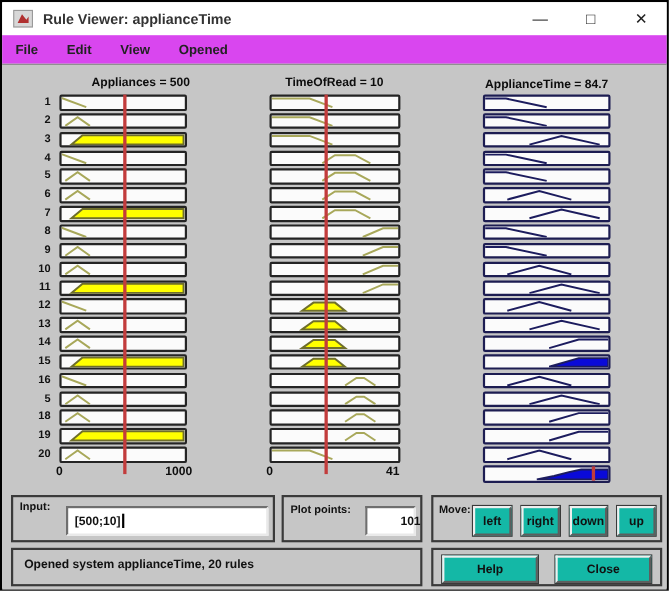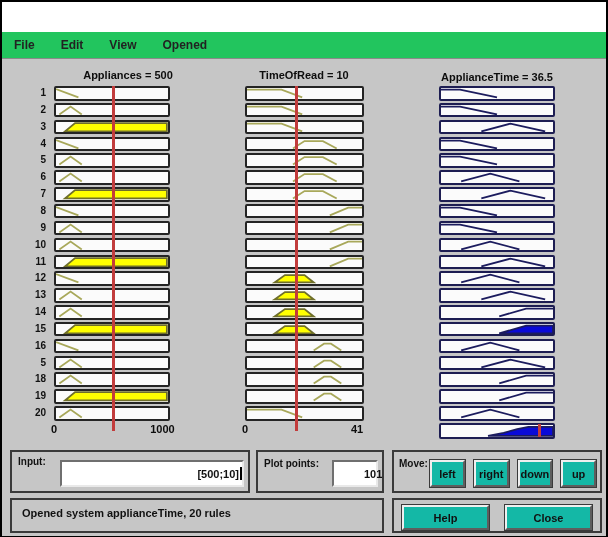--- a/index.html
+++ b/index.html
@@ -9,21 +9,21 @@
   
   .titlebar{position:absolute;left:0;top:0;width:100%;height:30px;background:#fff;
             display:flex;align-items:center;}
   .app-icon{width:16px;height:14px;margin-left:10px;background:#d8d8d8;border:1px solid #999;
             display:flex;align-items:center;justify-content:center;}
   .app-icon svg{display:block;}
   .title{margin-left:9px;font-size:13px;font-weight:600;color:#333;}
   .win-controls{margin-left:auto;display:flex;align-items:center;gap:0;}
   .win-btn{width:46px;text-align:center;font-size:14px;color:#222;cursor:default;line-height:30px;}
   
-  .menubar{position:absolute;left:0;top:30px;width:100%;height:26px;background:#22c55e;
+  .menubar{position:absolute;left:0;top:30px;width:100%;height:26px;background:#d946ef;
            display:flex;align-items:center;padding-left:12px;box-sizing:border-box;gap:26px;}
   .menu-item{font-size:12px;font-weight:700;color:#222;}
   
   .figure{position:absolute;left:0;top:56px;width:100%;height:477px;background:#c6c6c6;
           border-top:1px solid #8a8a8a;}
   .col-header{position:absolute;font-size:11px;font-weight:700;color:#0d0d0d;text-align:center;}
   .rule-num{position:absolute;font-size:10px;font-weight:700;color:#111;text-align:right;width:20px;}
   .mf-cell{position:absolute;background:#fbfbfb;border:2px solid #242424;border-radius:2px;box-sizing:border-box;}
   .mf-cell.out{border-color:#1d1d52;}
   .mf-cell svg{display:block;width:100%;height:100%;}
@@ -43,33 +43,46 @@
   .move-btns .btn{flex:1;height:27px;}
   .status-text{position:absolute;left:10px;top:7px;font-size:11px;font-weight:700;color:#111;}
   .action-btns{position:absolute;left:8px;top:5px;right:8px;display:flex;gap:16px;}
   .action-btns .btn{flex:1;height:25px;}
 </style>
 </head>
 <body>
 
 <div class="window">
 
+  <div class="titlebar">
+    <span class="app-icon">
+      <svg width="12" height="10" viewBox="0 0 12 10">
+        <polygon points="1,9 5,1 9,6 11,3 11,9" fill="#b03030"></polygon>
+      </svg>
+    </span>
+    <span class="title">Rule Viewer: applianceTime</span>
+    <span class="win-controls">
+      <span class="win-btn">—</span>
+      <span class="win-btn">□</span>
+      <span class="win-btn">✕</span>
+    </span>
+  </div>
 
   <div class="menubar">
     <span class="menu-item">File</span>
     <span class="menu-item">Edit</span>
     <span class="menu-item">View</span>
     <span class="menu-item">Opened</span>
   </div>
 
   <div class="figure">
 
     <div class="col-header" style="left:56px;top:10px;width:140px;">Appliances = 500</div>
     <div class="col-header" style="left:232px;top:10px;width:140px;">TimeOfRead = 10</div>
-    <div class="col-header" style="left:425px;top:12px;width:140px;">ApplianceTime = 36.5</div>
+    <div class="col-header" style="left:425px;top:12px;width:140px;">ApplianceTime = 84.7</div>
 
     <div id="rules-grid">
         <div class="rule-num" style="left: 24px; top: 28px;">1</div>
         <div class="mf-cell" style="left: 52px; top: 27px; width: 116px; height: 14.5px;">
           <svg viewBox="0 0 100 20" preserveAspectRatio="none">
             <polyline points="0,2 20,18" fill="none" stroke="#a8a85a" stroke-width="1.8" vector-effect="non-scaling-stroke"></polyline>
           </svg>
         </div>
         <div class="mf-cell" style="left: 243px; top: 27px; width: 119px; height: 14.5px;">
           <svg viewBox="0 0 100 20" preserveAspectRatio="none">
@@ -396,21 +409,21 @@
       </div>
 
     <div class="axis-label" style="left:44px;top:364px;width:16px;">0</div>
     <div class="axis-label" style="left:138px;top:364px;width:45px;">1000</div>
     <div class="axis-label" style="left:235px;top:364px;width:16px;">0</div>
     <div class="axis-label" style="left:342px;top:364px;width:26px;">41</div>
   </div>
 
   <div class="panel" style="left:8px;top:448px;width:240px;height:43px;">
     <span class="small-label" style="left:6px;top:4px;">Input:</span>
-    <div class="field" style="left:48px;top:8px;width:184px;height:27px;justify-content:flex-end;">
+    <div class="field" style="left:48px;top:8px;width:184px;height:27px;">
       <span>[500;10]</span>
       <span class="caret"></span>
     </div>
   </div>
 
   <div class="panel" style="left:254px;top:448px;width:128px;height:43px;">
     <span class="small-label" style="left:6px;top:6px;">Plot points:</span>
     <div class="field" style="left:74px;top:8px;width:46px;height:27px;padding-left:30px;">
       <span>101</span>
     </div>

